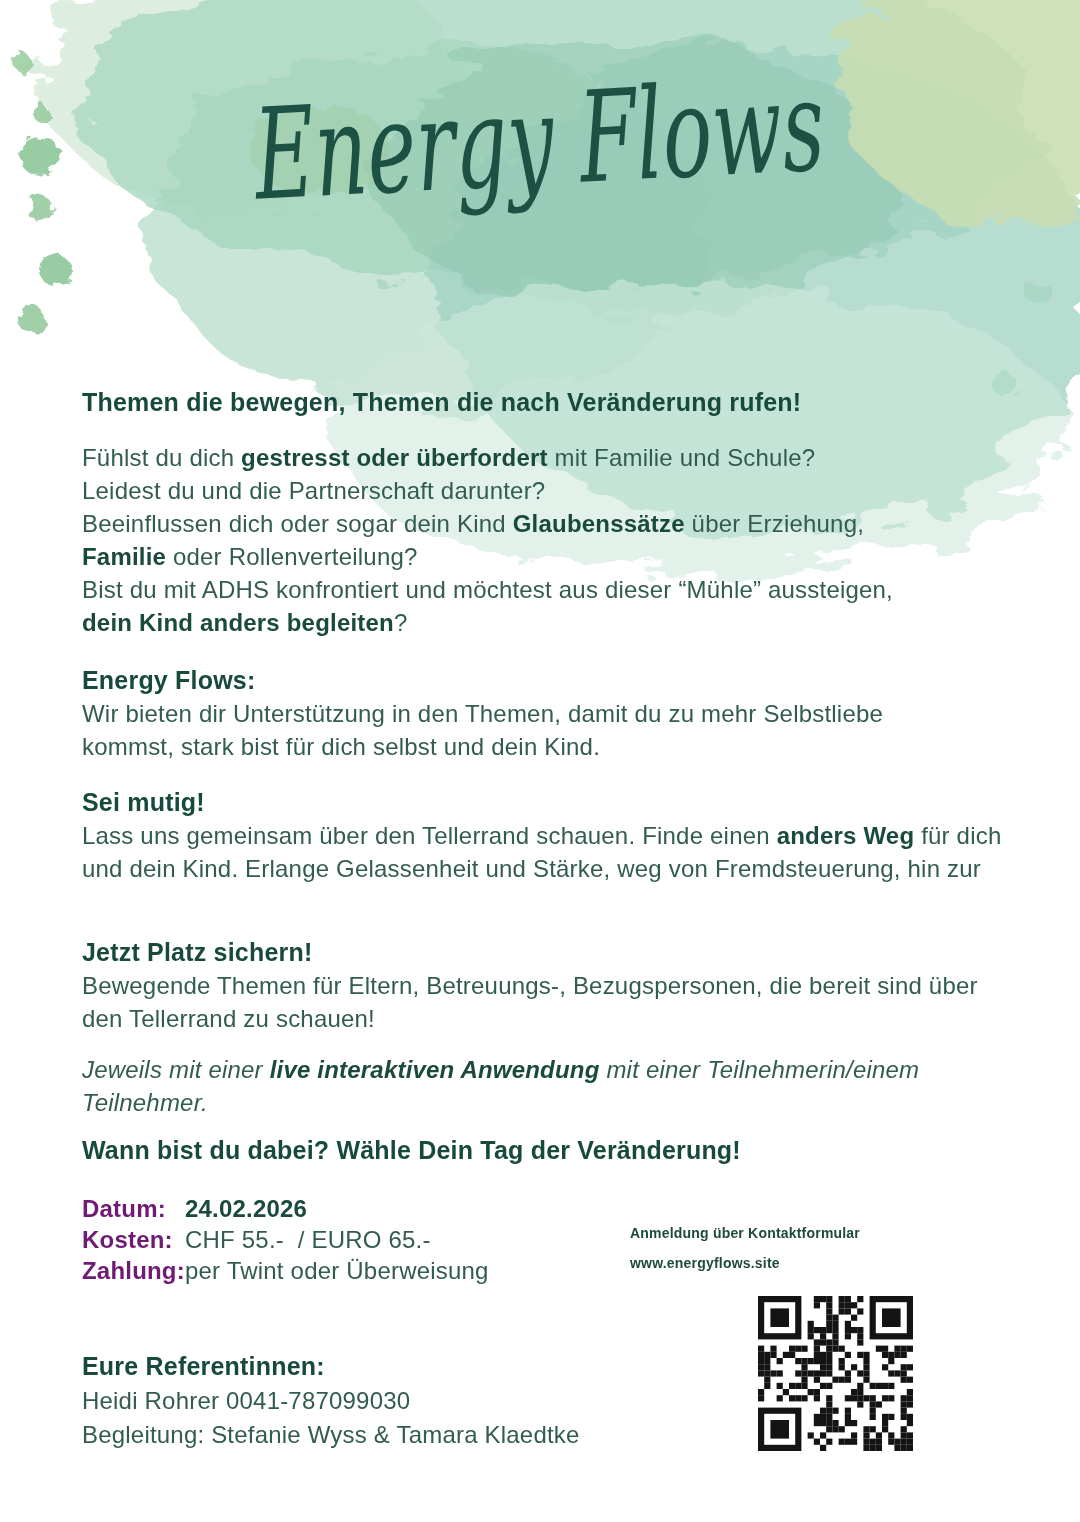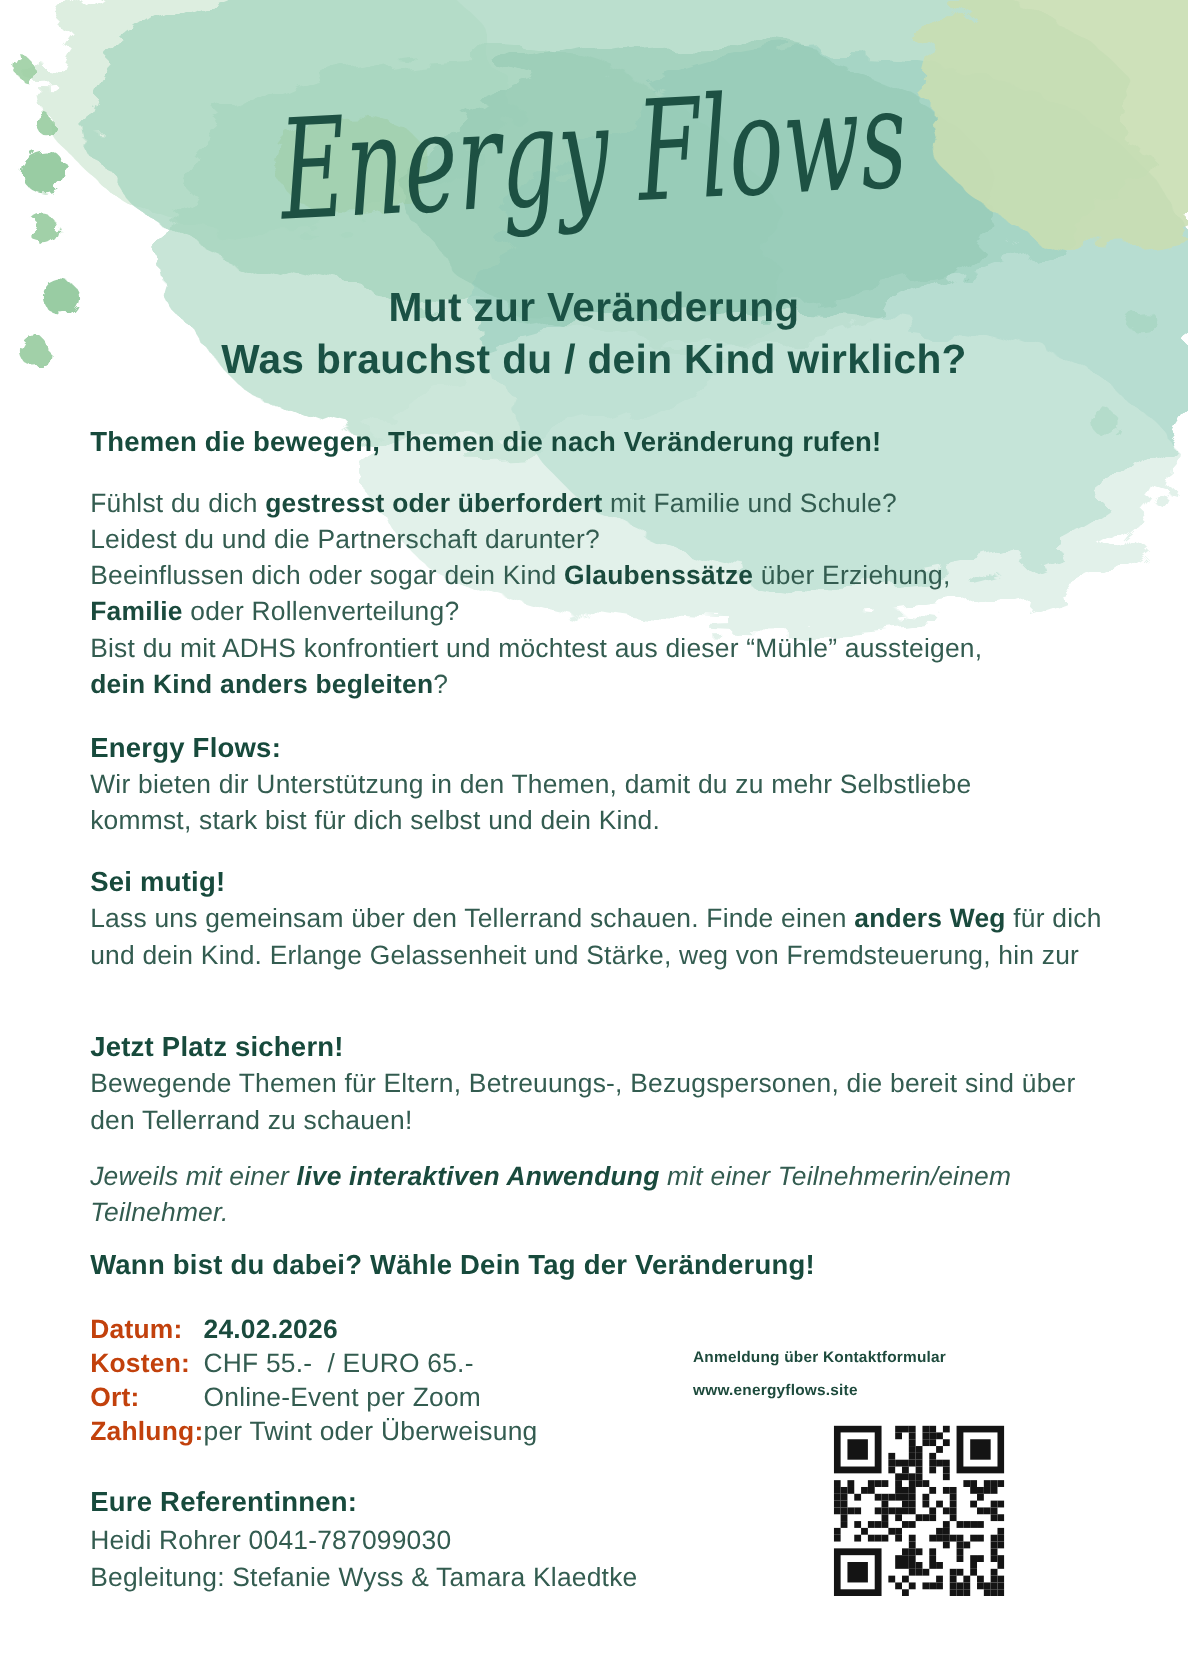--- a/index.html
+++ b/index.html
@@ -10,21 +10,21 @@
   .logo-wrap{position:absolute;top:34px;left:0;width:1080px;height:215px;}
   .headline{position:absolute;top:256px;left:0;width:1080px;text-align:center;
             font-weight:bold;font-size:37px;line-height:47px;color:#1a5144;letter-spacing:.3px;white-space:nowrap;}
   .abs{position:absolute;left:82px;}
   .h{font-weight:bold;color:#174a3c;font-size:25px;line-height:31px;letter-spacing:.2px;white-space:nowrap;}
   .line{font-size:24px;line-height:33px;letter-spacing:.2px;color:#335c50;white-space:nowrap;}
   .line .b{font-weight:bold;color:#1a4a3d;}
   .line .i{font-style:italic;}
   .cta{font-weight:bold;color:#174a3c;font-size:25px;letter-spacing:.2px;white-space:nowrap;}
   .detail-row{display:flex;font-size:24px;line-height:31px;letter-spacing:.2px;white-space:pre;}
-  .detail-label{font-weight:bold;color:#c2410c;width:103px;flex:0 0 103px;}
+  .detail-label{font-weight:bold;color:#701a75;width:103px;flex:0 0 103px;}
   .detail-value{color:#335c50;}
   .detail-value.b{font-weight:bold;color:#1a4a3d;}
   .registration{position:absolute;left:630px;top:1218px;width:400px;
                 font-weight:bold;font-size:14px;line-height:30px;color:#1d4a3c;letter-spacing:.2px;}
   .qr{position:absolute;left:758px;top:1296px;width:155px;height:155px;}
   .ref-heading{font-weight:bold;color:#174a3c;font-size:25px;line-height:36px;letter-spacing:.2px;white-space:nowrap;}
   .ref-line{font-size:24px;line-height:34px;letter-spacing:.2px;color:#335c50;white-space:nowrap;}
 </style>
 </head>
 <body>
@@ -65,24 +65,20 @@
   </svg>
 
   <div class="content">
 
     <div class="logo-wrap">
       <svg width="1080" height="215" viewBox="0 0 1080 215">
         <text x="540" y="150" text-anchor="middle" textLength="570" lengthAdjust="spacingAndGlyphs" font-family="'DejaVu Serif', serif" font-style="italic" font-size="126" fill="#1d5143" transform="rotate(-3 540 120)">Energy Flows</text>
       </svg>
     </div>
 
-    <div class="headline">
-      <div>Mut zur Veränderung</div>
-      <div>Was brauchst du / dein Kind wirklich?</div>
-    </div>
 
     <div class="abs h" style="top:387px">Themen die bewegen, Themen die nach Veränderung rufen!</div>
 
     <div class="abs" style="top:441px">
       <div class="line"><span>Fühlst du dich </span><span class="b">gestresst oder überfordert</span><span> mit Familie und Schule?</span></div>
       <div class="line">Leidest du und die Partnerschaft darunter?</div>
       <div class="line"><span>Beeinflussen dich oder sogar dein Kind </span><span class="b">Glaubenssätze</span><span> über Erziehung,</span></div>
       <div class="line"><span class="b">Familie</span><span> oder Rollenverteilung?</span></div>
       <div class="line">Bist du mit ADHS konfrontiert und möchtest aus dieser “Mühle” aussteigen,</div>
       <div class="line"><span class="b">dein Kind anders begleiten</span><span>?</span></div>
@@ -114,24 +110,20 @@
     <div class="abs cta" style="top:1136px">Wann bist du dabei? Wähle Dein Tag der Veränderung!</div>
 
     <div class="abs" style="top:1193px">
       <div class="detail-row">
         <span class="detail-label">Datum:</span>
         <span class="detail-value b">24.02.2026</span>
       </div>
       <div class="detail-row">
         <span class="detail-label">Kosten:</span>
         <span class="detail-value">CHF 55.-  / EURO 65.-</span>
-      </div>
-      <div class="detail-row">
-        <span class="detail-label">Ort:</span>
-        <span class="detail-value">Online-Event per Zoom</span>
       </div>
       <div class="detail-row">
         <span class="detail-label">Zahlung:</span>
         <span class="detail-value">per Twint oder Überweisung</span>
       </div>
     </div>
 
     <div class="registration">
       <div>Anmeldung über Kontaktformular</div>
       <div>www.energyflows.site</div>

